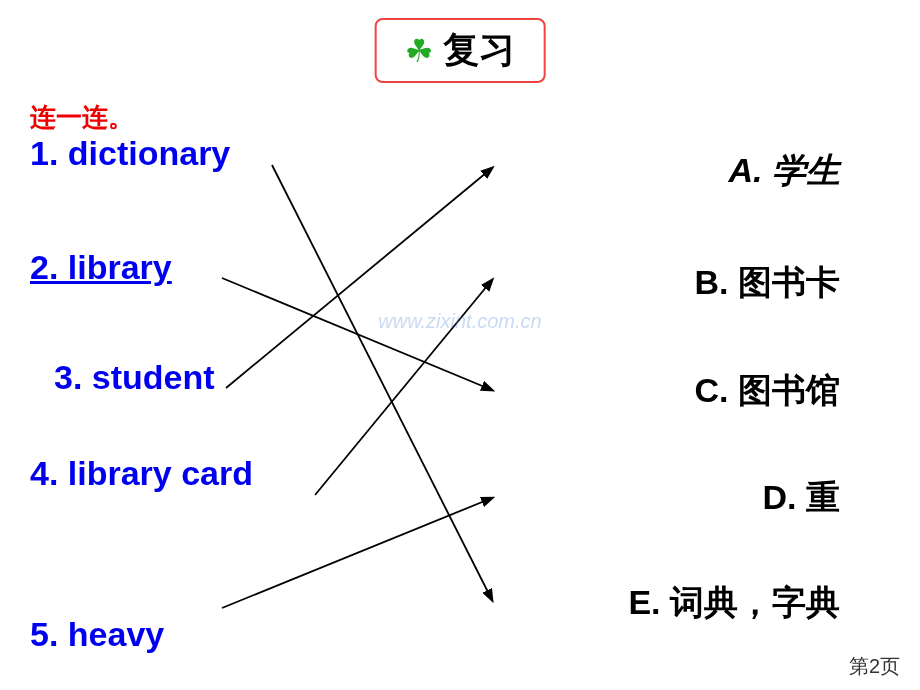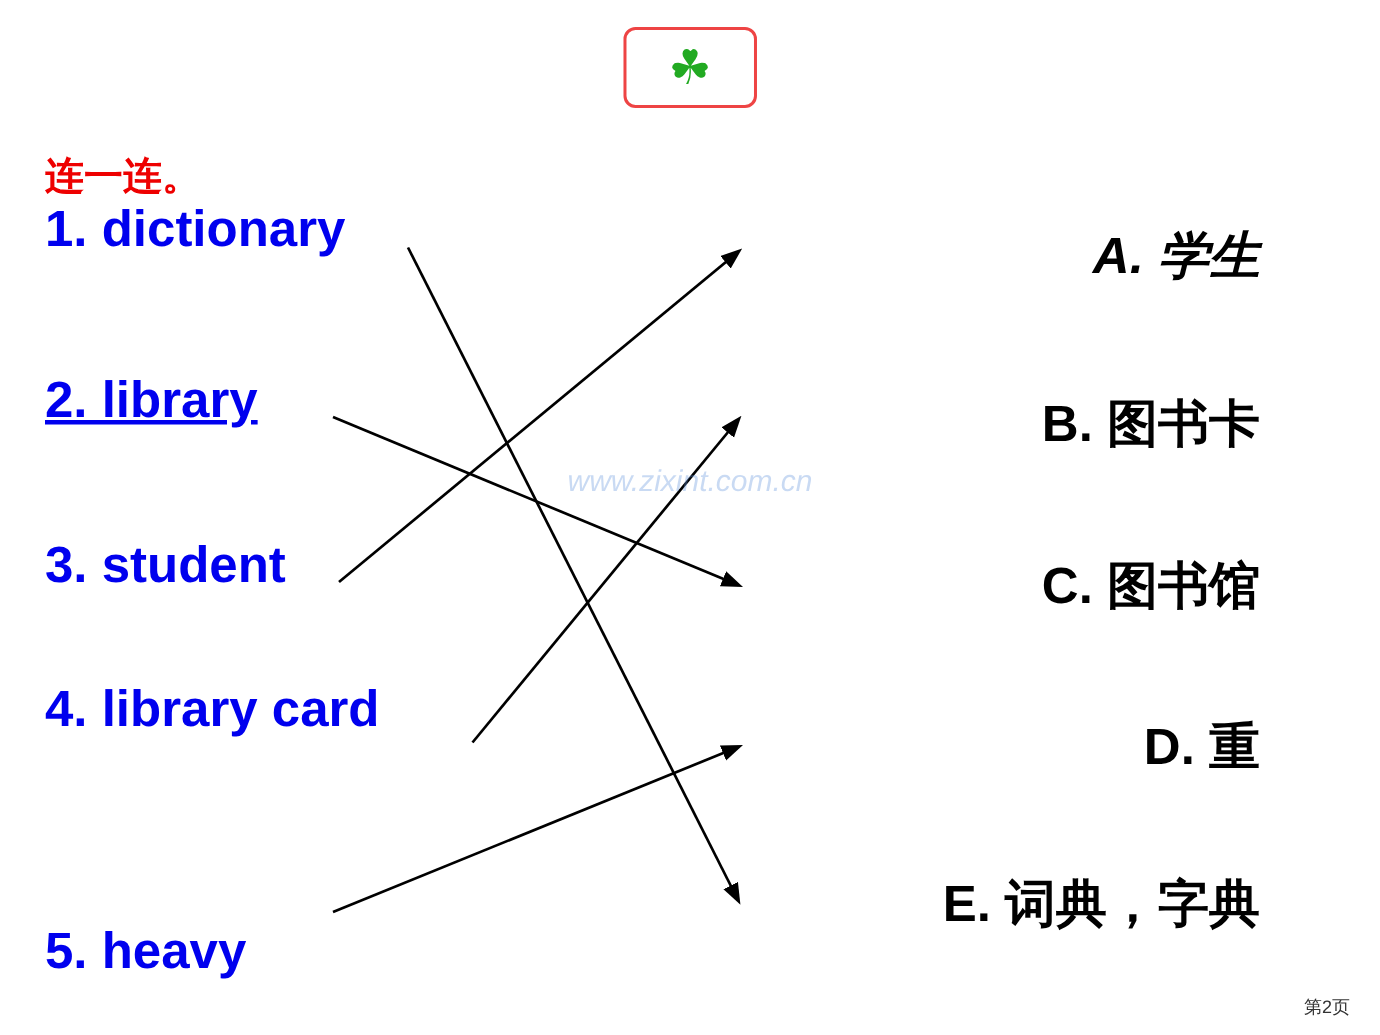--- a/index.html
+++ b/index.html
@@ -83,29 +83,30 @@
       color: rgba(100,150,220,0.35);
       white-space: nowrap;
       font-style: italic;
     }
 
     
     #page-num {
       position: absolute;
       bottom: 10px;
       right: 20px;
-      font-size: 12px;
+      font-size: 20px;
       color: #333;
     }
   </style>
 </head>
 <body>
 
 <div id="title-box">
   <span id="clover-icon">☘</span>
+  <span id="title-text">复习</span>
 </div>
 
 <div id="instruction">连一连。</div>
 
 <svg id="lines-svg">
 
   <defs>
     <marker id="arrow" markerWidth="8" markerHeight="8" refX="6" refY="3" orient="auto">
       <path d="M0,0 L0,6 L8,3 z" fill="#000"></path>
     </marker>
@@ -116,20 +117,20 @@
     <line x1="315" y1="495" x2="492" y2="280" stroke="#000" stroke-width="1.8" marker-end="url(#arrow)"></line>
     <line x1="222" y1="608" x2="492" y2="498" stroke="#000" stroke-width="1.8" marker-end="url(#arrow)"></line>
   </svg>
 
 <div id="watermark">www.zixint.com.cn</div>
 
 <div id="page-num">第2页</div>
 
 <div class="left-item" style="top: 134px;">1. dictionary</div>
 <div class="left-item" style="top: 248px; text-decoration: underline;">2. library</div>
-<div class="left-item" style="top: 358px;">3. student</div>
+<div class="left-item" style="top: 358px; margin-left: 24px;">3. student</div>
 <div class="left-item" style="top: 454px;">4. library card</div>
 <div class="left-item" style="top: 578px; margin-top: 37px;">5. heavy</div>
 <div class="right-item" style="top: 148px; font-style: italic;">A. 学生</div>
 <div class="right-item" style="top: 260px;">B. 图书卡</div>
 <div class="right-item" style="top: 368px;">C. 图书馆</div>
 <div class="right-item" style="top: 475px;">D. 重</div>
 <div class="right-item" style="top: 580px; margin-left: 36px;">E. 词典，字典</div>
 
 </body></html>

